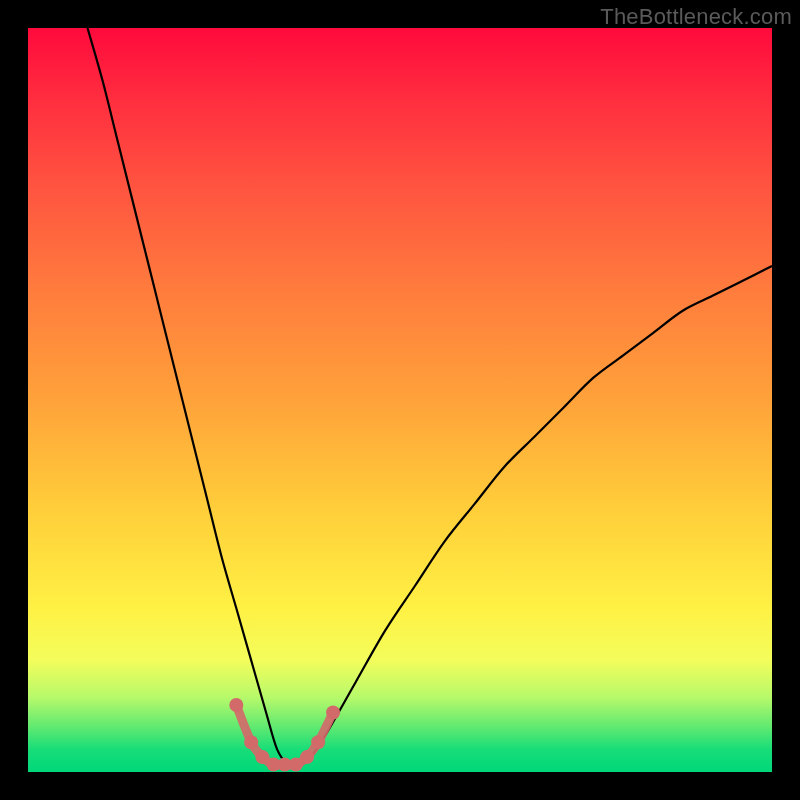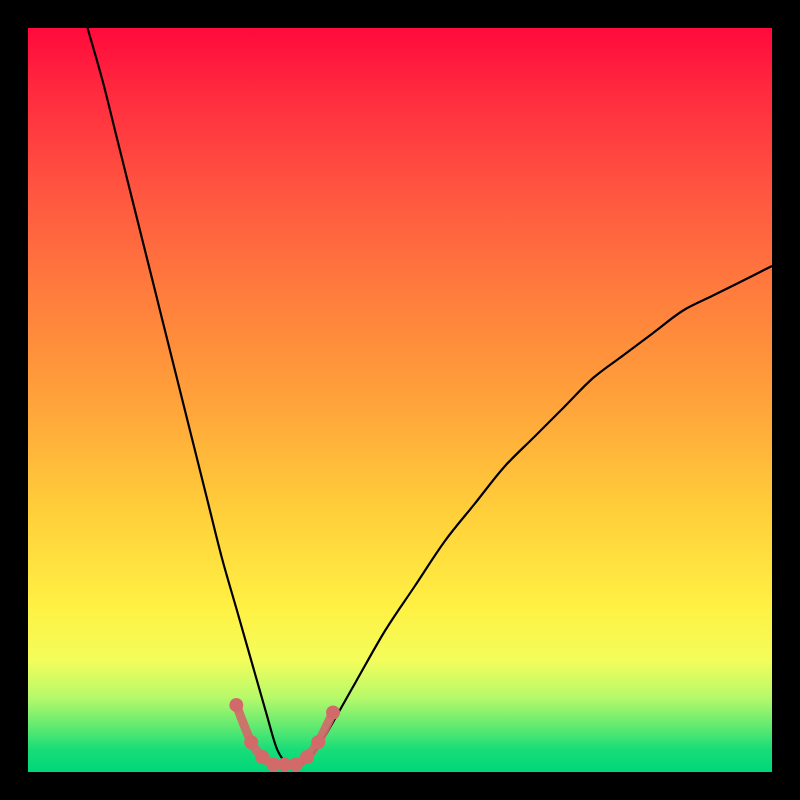--- a/index.html
+++ b/index.html
@@ -57,20 +57,21 @@
     top: 0;
     width: 744px;
     height: 744px;
     overflow: visible;
   }
 </style>
 </head>
 <body>
 
 <div class="frame">
+  <div class="watermark">TheBottleneck.com</div>
   <div class="plot-area">
     <svg class="curve" viewBox="0 0 744 744">
       <path d="M 59.52 0.00 C 62.00 8.68, 69.44 33.48, 74.40 52.08 C 79.36 70.68, 84.32 91.76, 89.28 111.60 C 94.24 131.44, 99.20 151.28, 104.16 171.12 C 109.12 190.96, 114.08 210.80, 119.04 230.64 C 124.00 250.48, 128.96 270.32, 133.92 290.16 C 138.88 310.00, 143.84 329.84, 148.80 349.68 C 153.76 369.52, 158.72 389.36, 163.68 409.20 C 168.64 429.04, 173.60 448.88, 178.56 468.72 C 183.52 488.56, 188.48 509.64, 193.44 528.24 C 198.40 546.84, 203.36 562.96, 208.32 580.32 C 213.28 597.68, 218.24 615.04, 223.20 632.40 C 228.16 649.76, 233.74 669.60, 238.08 684.48 C 242.42 699.36, 245.52 713.00, 249.24 721.68 C 252.96 730.36, 256.68 734.08, 260.40 736.56 C 264.12 739.04, 267.84 737.80, 271.56 736.56 C 275.28 735.32, 278.38 734.08, 282.72 729.12 C 287.06 724.16, 290.16 719.20, 297.60 706.80 C 305.04 694.40, 317.44 672.08, 327.36 654.72 C 337.28 637.36, 347.20 618.76, 357.12 602.64 C 367.04 586.52, 376.96 572.88, 386.88 558.00 C 396.80 543.12, 406.72 527.00, 416.64 513.36 C 426.56 499.72, 436.48 488.56, 446.40 476.16 C 456.32 463.76, 466.24 450.12, 476.16 438.96 C 486.08 427.80, 496.00 419.12, 505.92 409.20 C 515.84 399.28, 525.76 389.36, 535.68 379.44 C 545.60 369.52, 555.52 358.36, 565.44 349.68 C 575.36 341.00, 585.28 334.80, 595.20 327.36 C 605.12 319.92, 615.04 312.48, 624.96 305.04 C 634.88 297.60, 644.80 288.92, 654.72 282.72 C 664.64 276.52, 674.56 272.80, 684.48 267.84 C 694.40 262.88, 704.32 257.92, 714.24 252.96 C 724.16 248.00, 739.04 240.56, 744.00 238.08" stroke="#000000" stroke-width="2.2" fill="none"></path>
       <g>
           <path d="M 208.32 677.04 C 210.80 683.24, 218.86 705.56, 223.20 714.24 C 227.54 722.92, 230.64 725.40, 234.36 729.12 C 238.08 732.84, 241.80 735.32, 245.52 736.56 C 249.24 737.80, 252.96 736.56, 256.68 736.56 C 260.40 736.56, 264.12 737.80, 267.84 736.56 C 271.56 735.32, 275.28 732.84, 279.00 729.12 C 282.72 725.40, 285.82 721.68, 290.16 714.24 C 294.50 706.80, 302.56 689.44, 305.04 684.48" stroke="#d36a6a" stroke-width="9" stroke-linecap="round" stroke-linejoin="round" fill="none" opacity="0.92"></path>
           <circle cx="208.32" cy="677.04" r="7" fill="#d36a6a"></circle>
           <circle cx="223.20" cy="714.24" r="7" fill="#d36a6a"></circle>
           <circle cx="234.36" cy="729.12" r="7" fill="#d36a6a"></circle>
           <circle cx="245.52" cy="736.56" r="7" fill="#d36a6a"></circle>
           <circle cx="256.68" cy="736.56" r="7" fill="#d36a6a"></circle>

